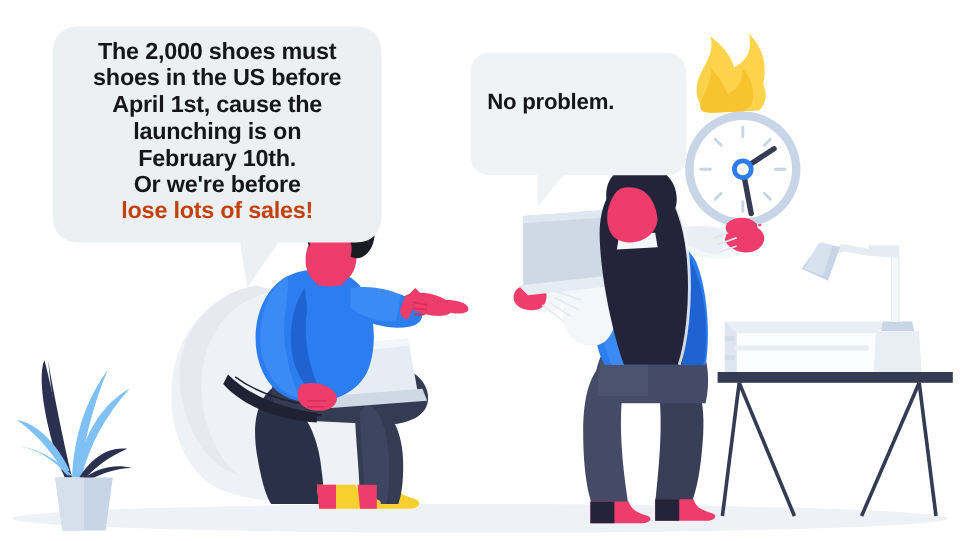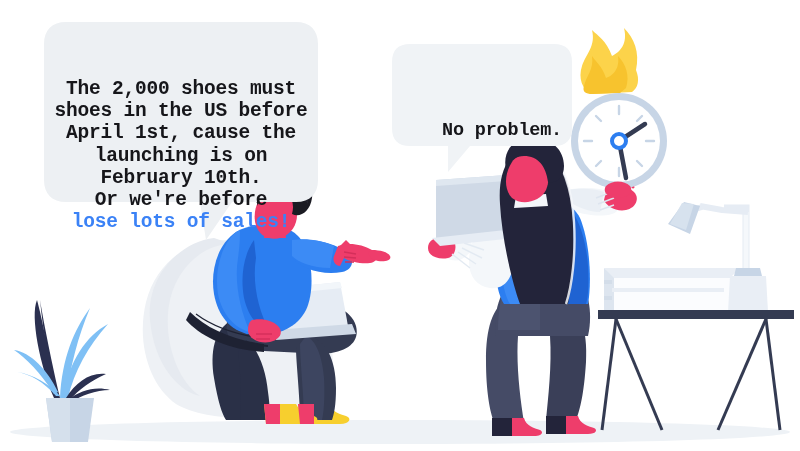--- a/index.html
+++ b/index.html
@@ -16,45 +16,44 @@
     width: 800px;
     height: 451px;
     background: #ffffff;
     overflow: hidden;
   }
   #scene svg {
     display: block;
   }
   .htmltext {
     position: absolute;
-    font-family: Liberation Mono, monospace;
+    font-family: Liberation Sans, sans-serif;
     font-weight: bold;
     color: #16161a;
     text-align: center;
     line-height: 1.14;
     letter-spacing: -0.2px;
     user-select: none;
-    margin-top: 46px;
   }
   #bubble1-text {
     left: 52px;
     top: 32px;
     width: 258px;
     font-size: 19.5px;
   }
   #bubble1-text .hilite {
-    color: #3b82f6;
+    color: #c2410c;
     display: block;
   }
   #bubble2-text {
     left: 406px;
     top: 74px;
     width: 156px;
     font-size: 18.5px;
-    text-align: right;
+    text-align: left;
   }
 </style>
 </head>
 <body>
 
 <div id="scene">
 
   <svg width="800" height="451" viewBox="0 0 800 451" xmlns="http://www.w3.org/2000/svg">
 
     <rect x="0" y="0" width="800" height="451" fill="#ffffff"></rect>

